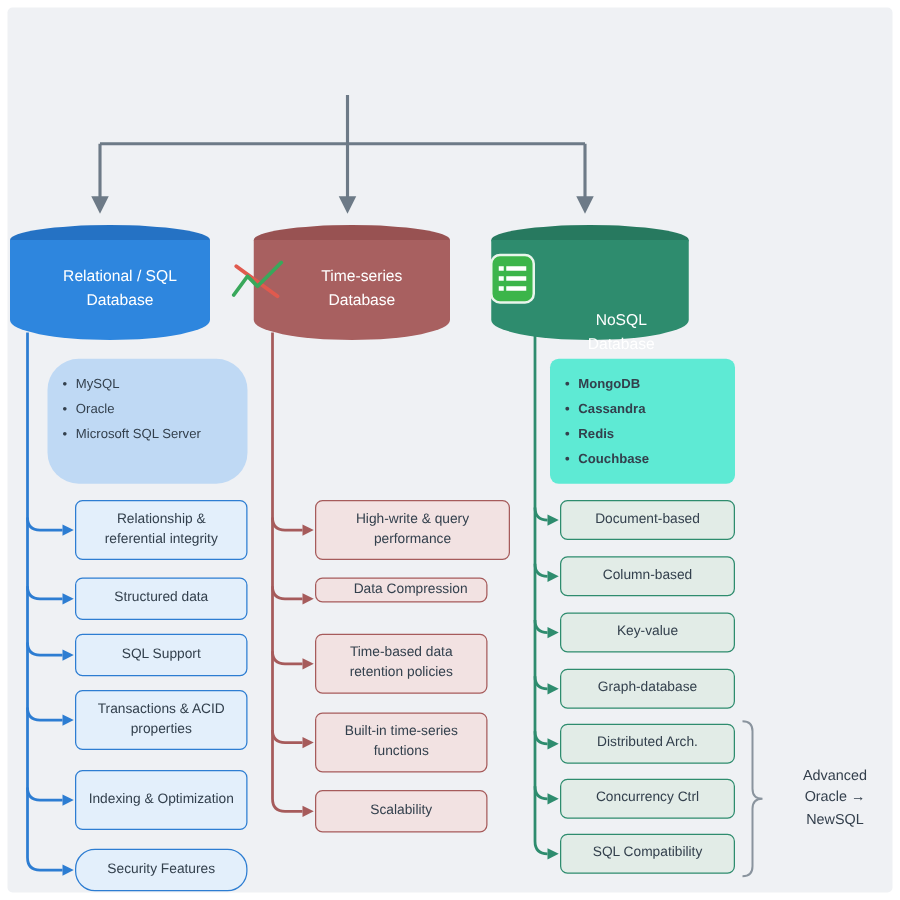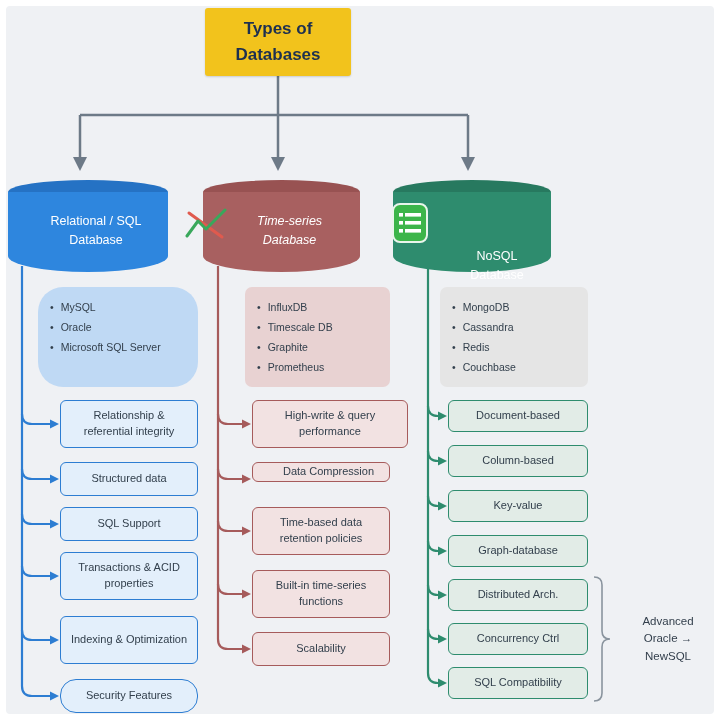--- a/index.html
+++ b/index.html
@@ -21,21 +21,21 @@
   .cyl-red  .cyl-body{background:#a86060;} .cyl-red  .cyl-top{background:#985252;}
   .cyl-green .cyl-body{background:#2e8c6e;} .cyl-green .cyl-top{background:#27795f;}
   .cyl-icon{position:absolute;z-index:4;}
 
   .examples{position:absolute;z-index:2;border-radius:7px;padding:11px 12px;box-sizing:border-box;}
   .examples ul{margin:0;padding:0;list-style:none;}
   .examples li{font-size:10.5px;color:#33404d;line-height:1.9;white-space:nowrap;}
   .examples li::before{content:"•";margin-right:7px;}
   .ex-blue{background:#bfd9f4;}
   .ex-red{background:#e8d2d2;}
-  .ex-green{background:#e5e5e5;}
+  .ex-green{background:#5eead4;font-weight:bold;}
 
   .feature{position:absolute;z-index:2;border-radius:6px;box-sizing:border-box;
     display:flex;align-items:center;justify-content:center;text-align:center;
     font-size:11px;color:#33404d;line-height:1.45;padding:3px 9px;}
   .f-blue{background:#e3effb;border:1.5px solid #2d7dd2;}
   .f-red{background:#f2e2e2;border:1.5px solid #a65b5b;}
   .f-green{background:#e2ece7;border:1.5px solid #2e8c6e;}
 
   .annotation{position:absolute;left:620px;top:613px;width:96px;z-index:2;text-align:center;
     font-size:11.5px;color:#333f4c;line-height:1.5;}
@@ -108,44 +108,40 @@
       <polygon points="438,501.5 447,506 438,510.5"></polygon>
       <polygon points="438,546.5 447,551 438,555.5"></polygon>
       <polygon points="438,590.5 447,595 438,599.5"></polygon>
       <polygon points="438,634.5 447,639 438,643.5"></polygon>
       <polygon points="438,678.5 447,683 438,687.5"></polygon>
     </g>
 
     <path d="M594 577 Q602 577 602 585 L602 631 Q602 639 610 639 Q602 639 602 647 L602 693 Q602 701 594 701" stroke="#8a949e" stroke-width="1.6" fill="none"></path>
   </svg>
 
-  <div class="title-box">
-    <div>Types of</div>
-    <div>Databases</div>
-  </div>
 
   <div class="cylinder cyl-blue" style="left:8px;top:180px;width:160px;">
     <div class="cyl-top"></div>
     <div class="cyl-body"></div>
     <div class="cyl-label">
       <div>Relational / SQL</div>
       <div>Database</div>
     </div>
   </div>
 
   <div class="cylinder cyl-red" style="left:203px;top:180px;width:157px;">
     <div class="cyl-top"></div>
     <div class="cyl-body"></div>
     <span class="cyl-icon" style="left:-18px;top:26px;">
       <svg width="44" height="36" viewBox="0 0 44 36">
         <path d="M4 7 L37 31" stroke="#e05a4e" stroke-width="3" fill="none" stroke-linecap="round"></path>
         <path d="M2 30 L13 15 L21 23 L40 4" stroke="#39a85b" stroke-width="3" fill="none" stroke-linecap="round" stroke-linejoin="round"></path>
       </svg>
     </span>
-    <div class="cyl-label" style="font-style:italic;">
+    <div class="cyl-label" style="">
       <div>Time-series</div>
       <div>Database</div>
     </div>
   </div>
 
   <div class="cylinder cyl-green" style="left:393px;top:180px;width:158px;">
     <div class="cyl-top"></div>
     <div class="cyl-body"></div>
     <span class="cyl-icon" style="left:-2px;top:22px;">
       <svg width="38" height="42" viewBox="0 0 38 42">
@@ -165,28 +161,20 @@
   </div>
 
   <div class="examples ex-blue" style="left:38px;top:287px;width:160px;height:100px;border-radius:25px;">
     <ul>
       <li>MySQL</li>
       <li>Oracle</li>
       <li>Microsoft SQL Server</li>
     </ul>
   </div>
 
-  <div class="examples ex-red" style="left:245px;top:287px;width:145px;height:100px;">
-    <ul>
-      <li>InfluxDB</li>
-      <li>Timescale DB</li>
-      <li>Graphite</li>
-      <li>Prometheus</li>
-    </ul>
-  </div>
 
   <div class="examples ex-green" style="left:440px;top:287px;width:148px;height:100px;">
     <ul>
       <li>MongoDB</li>
       <li>Cassandra</li>
       <li>Redis</li>
       <li>Couchbase</li>
     </ul>
   </div>
 

